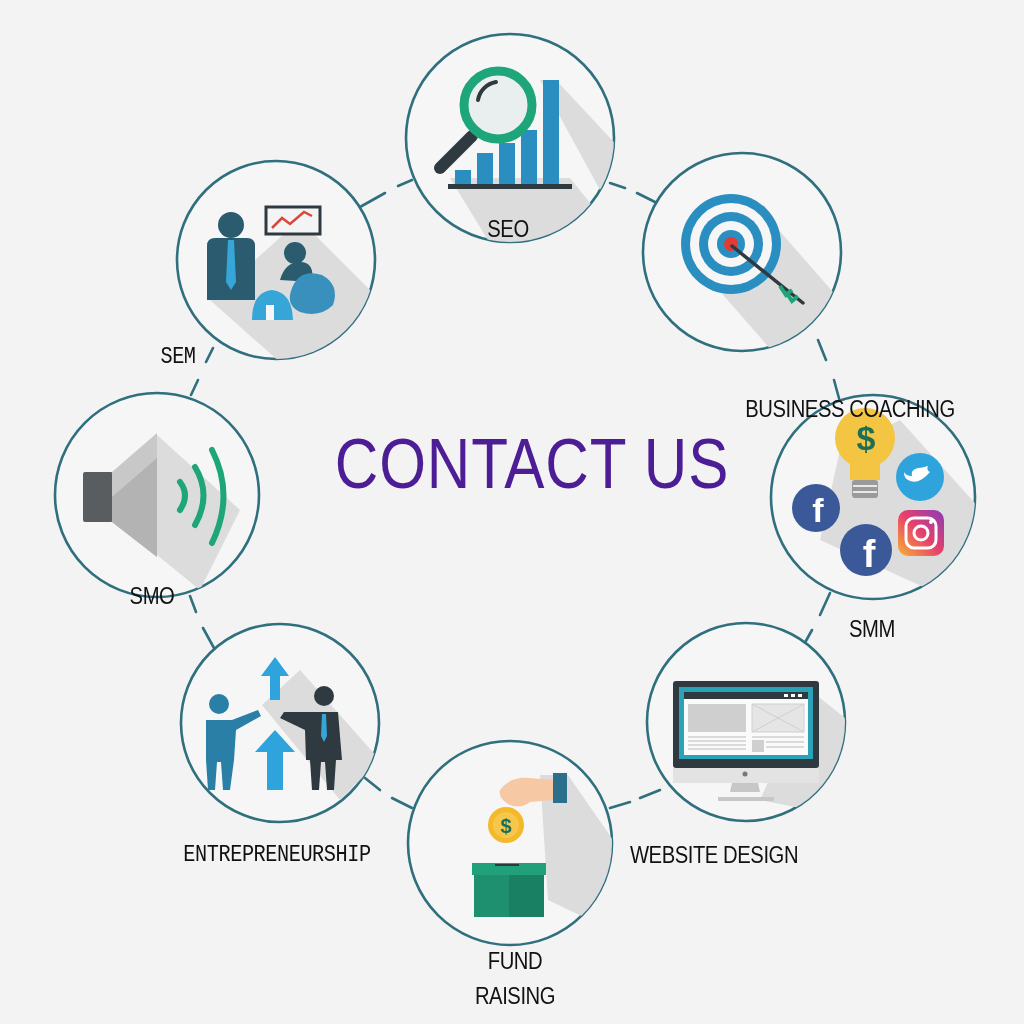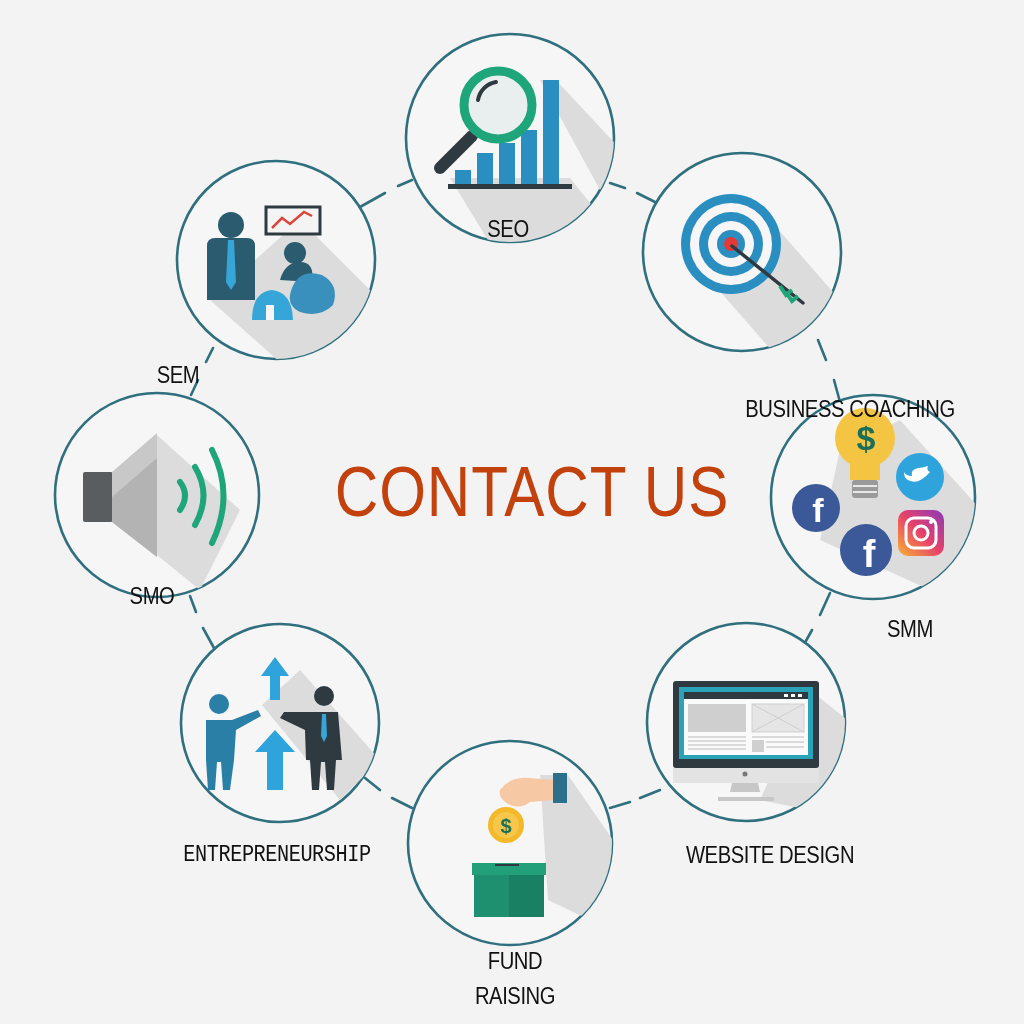--- a/index.html
+++ b/index.html
@@ -12,22 +12,22 @@
   .node-circle { fill:#f6f6f6; stroke:#2f6f7e; stroke-width:2.6; }
   .connector { stroke:#2f6f7e; stroke-width:2.6; fill:none; stroke-linecap:round; }
   .label {
     position:absolute; color:#111; font-size:23px; letter-spacing:-0.5px;
     transform:translateX(-50%); white-space:nowrap; text-align:left; line-height:27px;
     font-family: "Liberation Sans", sans-serif;
     transform-origin:center;
   }
   .label span { display:inline-block; transform:scaleX(0.88); }
   .title {
-    position:absolute; left:532px; top:452px; transform:translateX(-50%);
-    font-size:70px; color:#c2410c; white-space:nowrap; letter-spacing:1px;
+    position:absolute; left:532px; top:424px; transform:translateX(-50%);
+    font-size:70px; color:#4c1d95; white-space:nowrap; letter-spacing:1px;
     font-family: "Liberation Sans", sans-serif;
   }
   .title span { display:inline-block; transform:scaleX(0.86); }
 </style>
 </head>
 <body>
 
 <svg id="diagram-svg" width="1024" height="1024" viewBox="0 0 1024 1024">
   <defs>
     <clipPath id="c-seo">
@@ -226,19 +226,19 @@
       <rect x="474" y="875" width="70" height="42" fill="#1e9070"></rect>
       <rect x="509" y="875" width="35" height="42" fill="#1a8064"></rect>
     </g>
   </g>
 </svg>
 
 <div class="title"><span>CONTACT US</span></div>
 
 <div class="label" style="left:508px; top:216px;"><span>SEO</span></div>
 <div class="label" style="left:850px; top:352px;margin-top:44px;"><span>BUSINESS COACHING</span></div>
-<div class="label" style="left:872px; top:616px;margin-left:38px;"><span>SMM</span></div>
-<div class="label" style="left:770px; top:842px;"><span>WEBSITE DESIGN</span></div>
+<div class="label" style="left:872px; top:616px;"><span>SMM</span></div>
+<div class="label" style="left:714px; top:842px;"><span>WEBSITE DESIGN</span></div>
 <div class="label" style="left:515px; top:948px;"><span>FUND</span></div>
 <div class="label" style="left:515px; top:975px;margin-top:8px;"><span>RAISING</span></div>
 <div class="label" style="left:277px; top:842px;font-family:Liberation Mono, monospace;"><span>ENTREPRENEURSHIP</span></div>
 <div class="label" style="left:152px; top:583px;"><span>SMO</span></div>
-<div class="label" style="left:178px; top:362px;"><span>SEM</span></div>
+<div class="label" style="left:178px; top:344px;font-family:Liberation Mono, monospace;"><span>SEM</span></div>
 
 </body></html>

